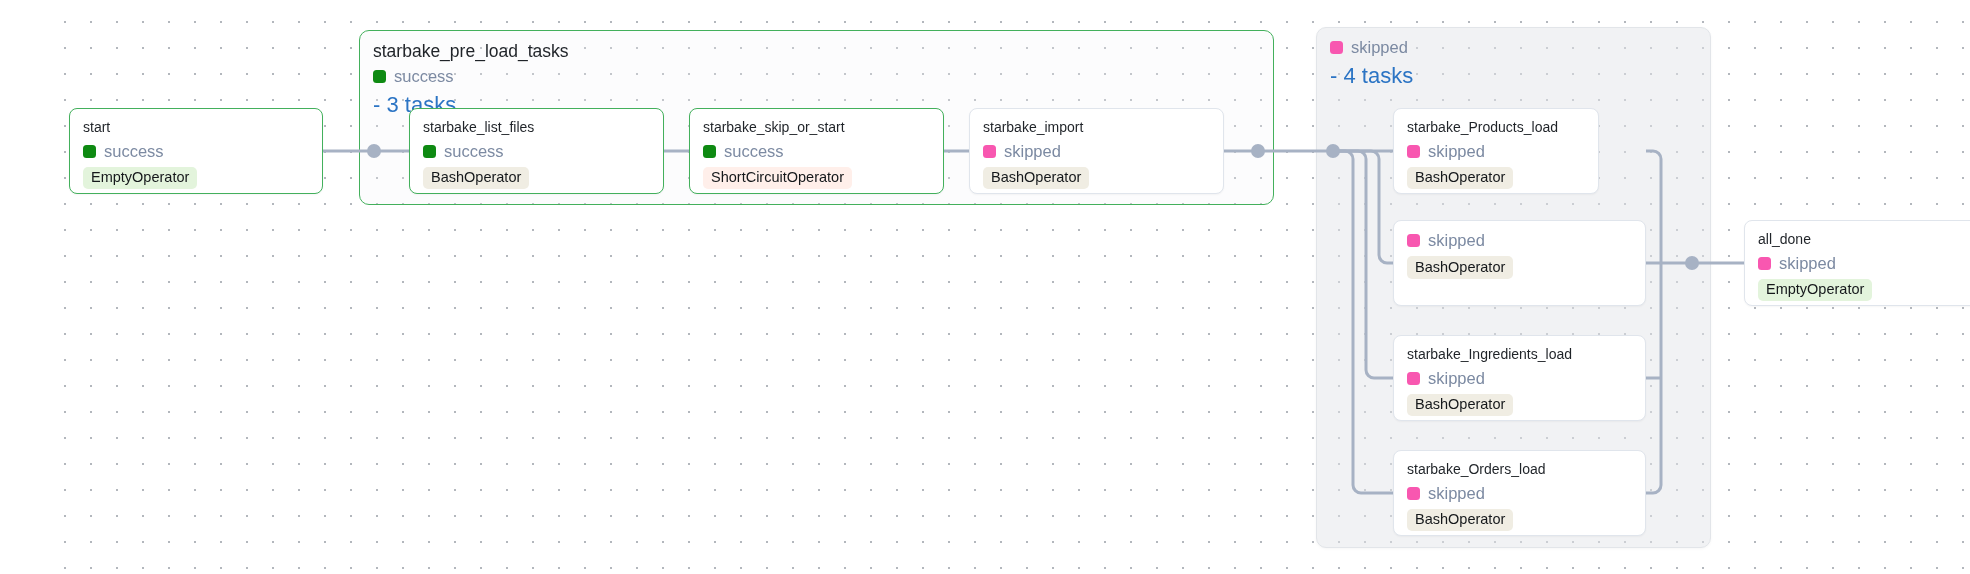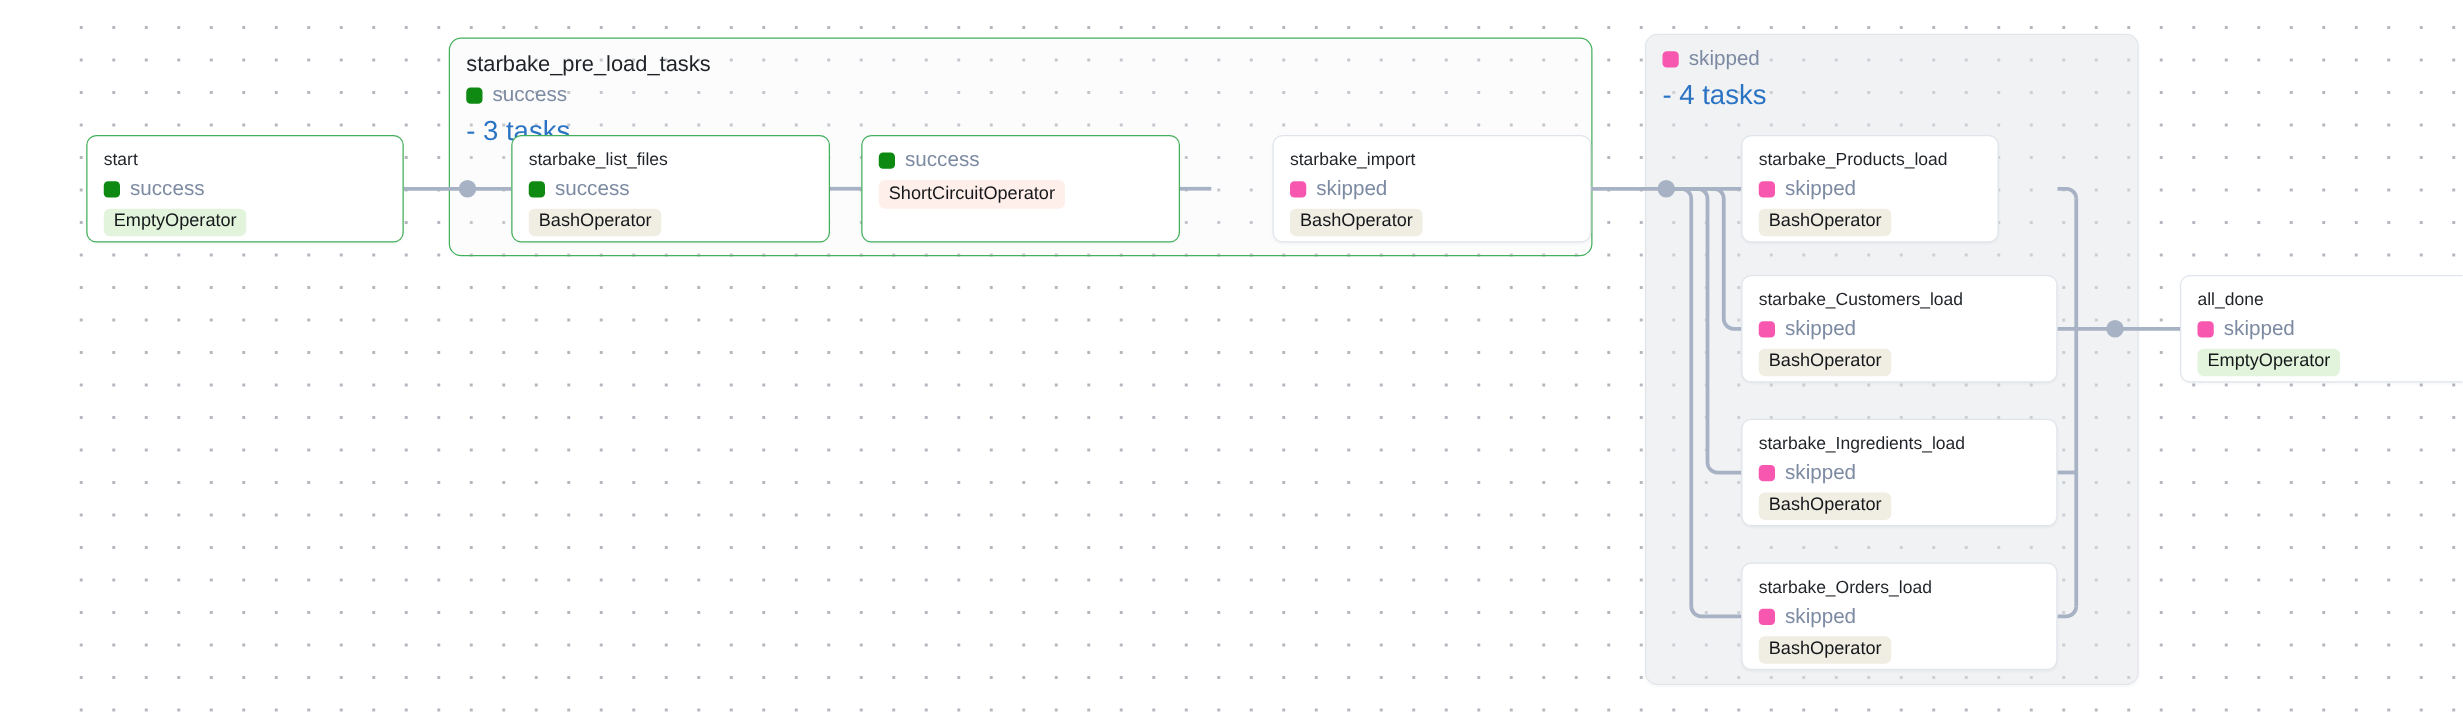--- a/index.html
+++ b/index.html
@@ -42,21 +42,21 @@
   
   .node{
     position:absolute;width:255px;height:86px;box-sizing:border-box;
     background:#ffffff;border:1.5px solid #e0e5ec;border-radius:8px;
     padding:10px 13px;z-index:2;box-shadow:0 1px 2px rgba(0,0,0,0.04);
   }
   .node.bd-green{border-color:#43b05c;}
   #n-start{left:23px;top:108px;width:254px;}
   #n-list{left:363px;top:108px;}
   #n-skip{left:643px;top:108px;}
-  #n-import{left:972px;top:108px;}
+  #n-import{left:923px;top:108px;}
   #n-products{left:1347px;top:108px;width:206px;}
   #n-customers{left:1347px;top:220px;width:253px;}
   #n-ingredients{left:1347px;top:335px;width:253px;}
   #n-orders{left:1347px;top:450px;width:253px;}
   #n-alldone{left:1698px;top:220px;width:250px;}
 
   .node-title{
     font-size:14px;color:#1f2328;line-height:1.2;margin-bottom:6px;white-space:nowrap;
     overflow:hidden;
   }
@@ -131,20 +131,21 @@
   <div class="node bd-green" id="n-list">
     <div class="node-title">starbake_list_files</div>
     <div class="srow st-success">
       <span class="sq"></span>
       <span class="stext">success</span>
     </div>
     <span class="pill op-bash">BashOperator</span>
   </div>
 
   <div class="node bd-green" id="n-skip">
+    <div class="node-title">starbake_skip_or_start</div>
     <div class="srow st-success">
       <span class="sq"></span>
       <span class="stext">success</span>
     </div>
     <span class="pill op-short">ShortCircuitOperator</span>
   </div>
 
   <div class="node" id="n-import">
     <div class="node-title">starbake_import</div>
     <div class="srow st-skipped">
@@ -157,21 +158,20 @@
   <div class="node" id="n-products">
     <div class="node-title">starbake_Products_load</div>
     <div class="srow st-skipped">
       <span class="sq"></span>
       <span class="stext">skipped</span>
     </div>
     <span class="pill op-bash">BashOperator</span>
   </div>
 
   <div class="node" id="n-customers">
-    <div class="node-title">starbake_Customers_load</div>
     <div class="srow st-skipped">
       <span class="sq"></span>
       <span class="stext">skipped</span>
     </div>
     <span class="pill op-bash">BashOperator</span>
   </div>
 
   <div class="node" id="n-ingredients">
     <div class="node-title">starbake_Ingredients_load</div>
     <div class="srow st-skipped">

